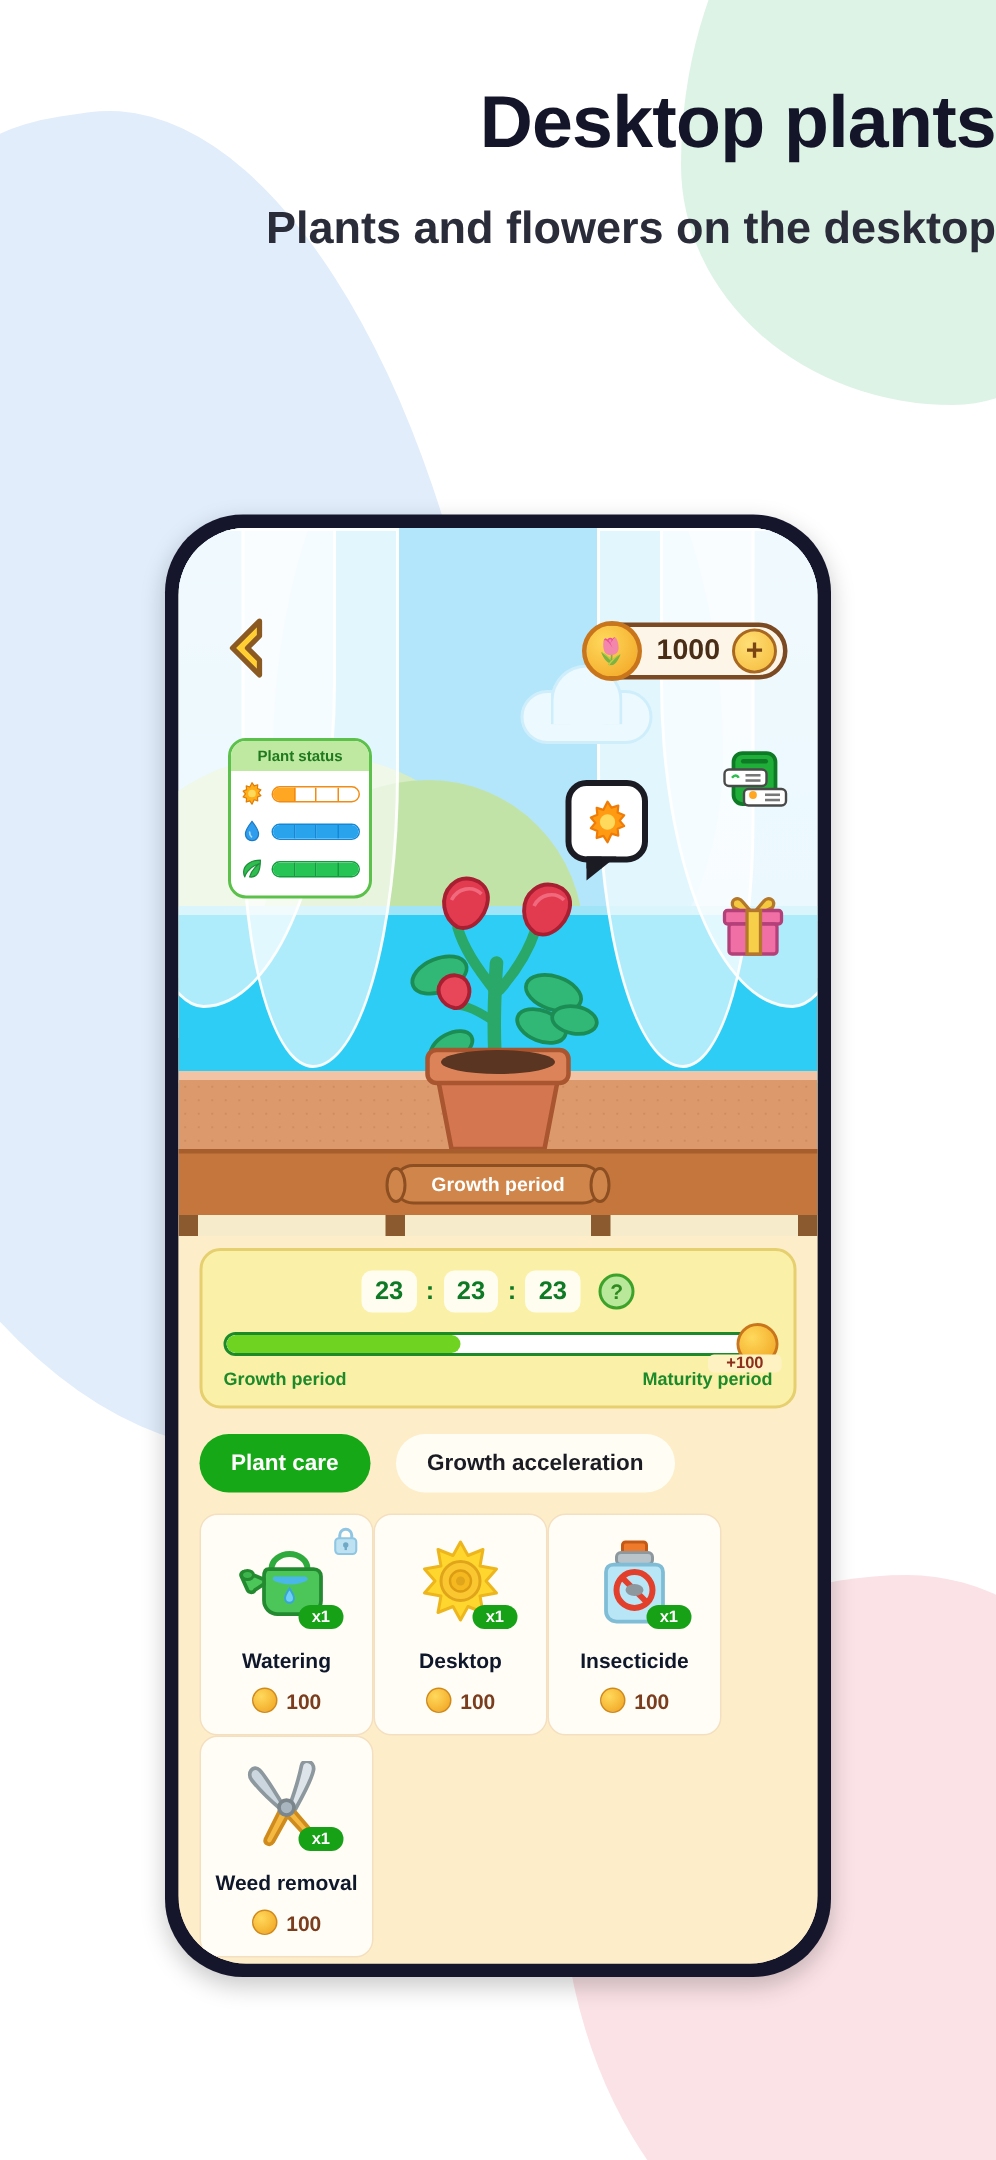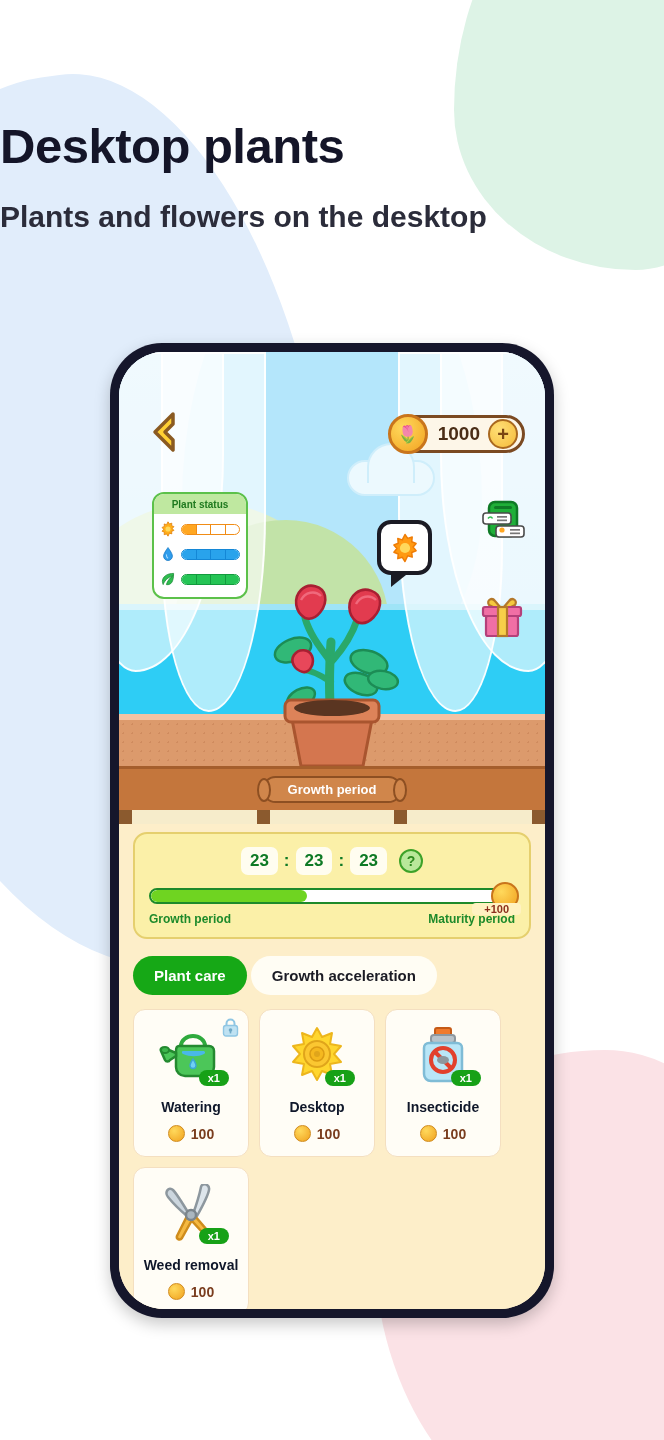--- a/index.html
+++ b/index.html
@@ -24,21 +24,21 @@
     background:#ddf3e6;
     border-radius:50% 50% 45% 55% / 60% 40% 60% 40%;
   }
   #blob-pink {
     right:-130px; bottom:-90px; width:420px; height:480px;
     background:#fbe2e6;
     border-radius:55% 45% 50% 50% / 40% 55% 45% 60%;
   }
 
   
-  .header { position:relative; z-index:3; text-align:left; padding-top:118px; }
+  .header { position:relative; z-index:3; text-align:right; padding-top:54px; }
   #page-title {
     font-size:49px; font-weight:bold; color:#141528; letter-spacing:-0.5px;
   }
   #page-subtitle {
     margin-top:26px; font-size:30px; color:#2b2c3a; font-weight:700;
   }
 
   
   .phone {
     position:absolute; left:110px; top:343px;
@@ -240,29 +240,29 @@
     border:2px solid #c9751c;
   }
   #pbar-reward {
     position:absolute; right:-6px; top:15px;
     font-size:11px; font-weight:bold; color:#8c2f1c;
     background:#fff2c2; border-radius:4px; padding:0 12px;
   }
   .pbar-labels { display:flex; justify-content:space-between; font-size:12px; font-weight:bold; color:#1d8a2a; }
 
   
-  .tabs { display:flex; gap:4px; margin-top:17px; }
+  .tabs { display:flex; gap:17px; margin-top:17px; }
   .tab {
     border-radius:22px; padding:11px 21px; font-size:15px; font-weight:bold; cursor:pointer;
   }
   .tab.active { background:#16a816; color:#fff; }
   .tab.inactive { background:#fffdf4; color:#1b1b24; }
 
   
-  .items { display:flex; flex-wrap:wrap; gap:10px; margin-top:14px; }
+  .items { display:flex; flex-wrap:wrap; margin-top:14px; }
   .item-card {
     width:116px; height:148px; background:#fffdf6;
     border:1.5px solid #f4dfc0; border-radius:12px;
     display:flex; flex-direction:column; align-items:center;
     padding-top:16px; position:relative; cursor:pointer;
   }
   .item-art { width:64px; height:58px; position:relative; }
   .qty-badge {
     position:absolute; right:-6px; bottom:-2px;
     background:#17a117; color:#fff; font-size:11px; font-weight:bold;

